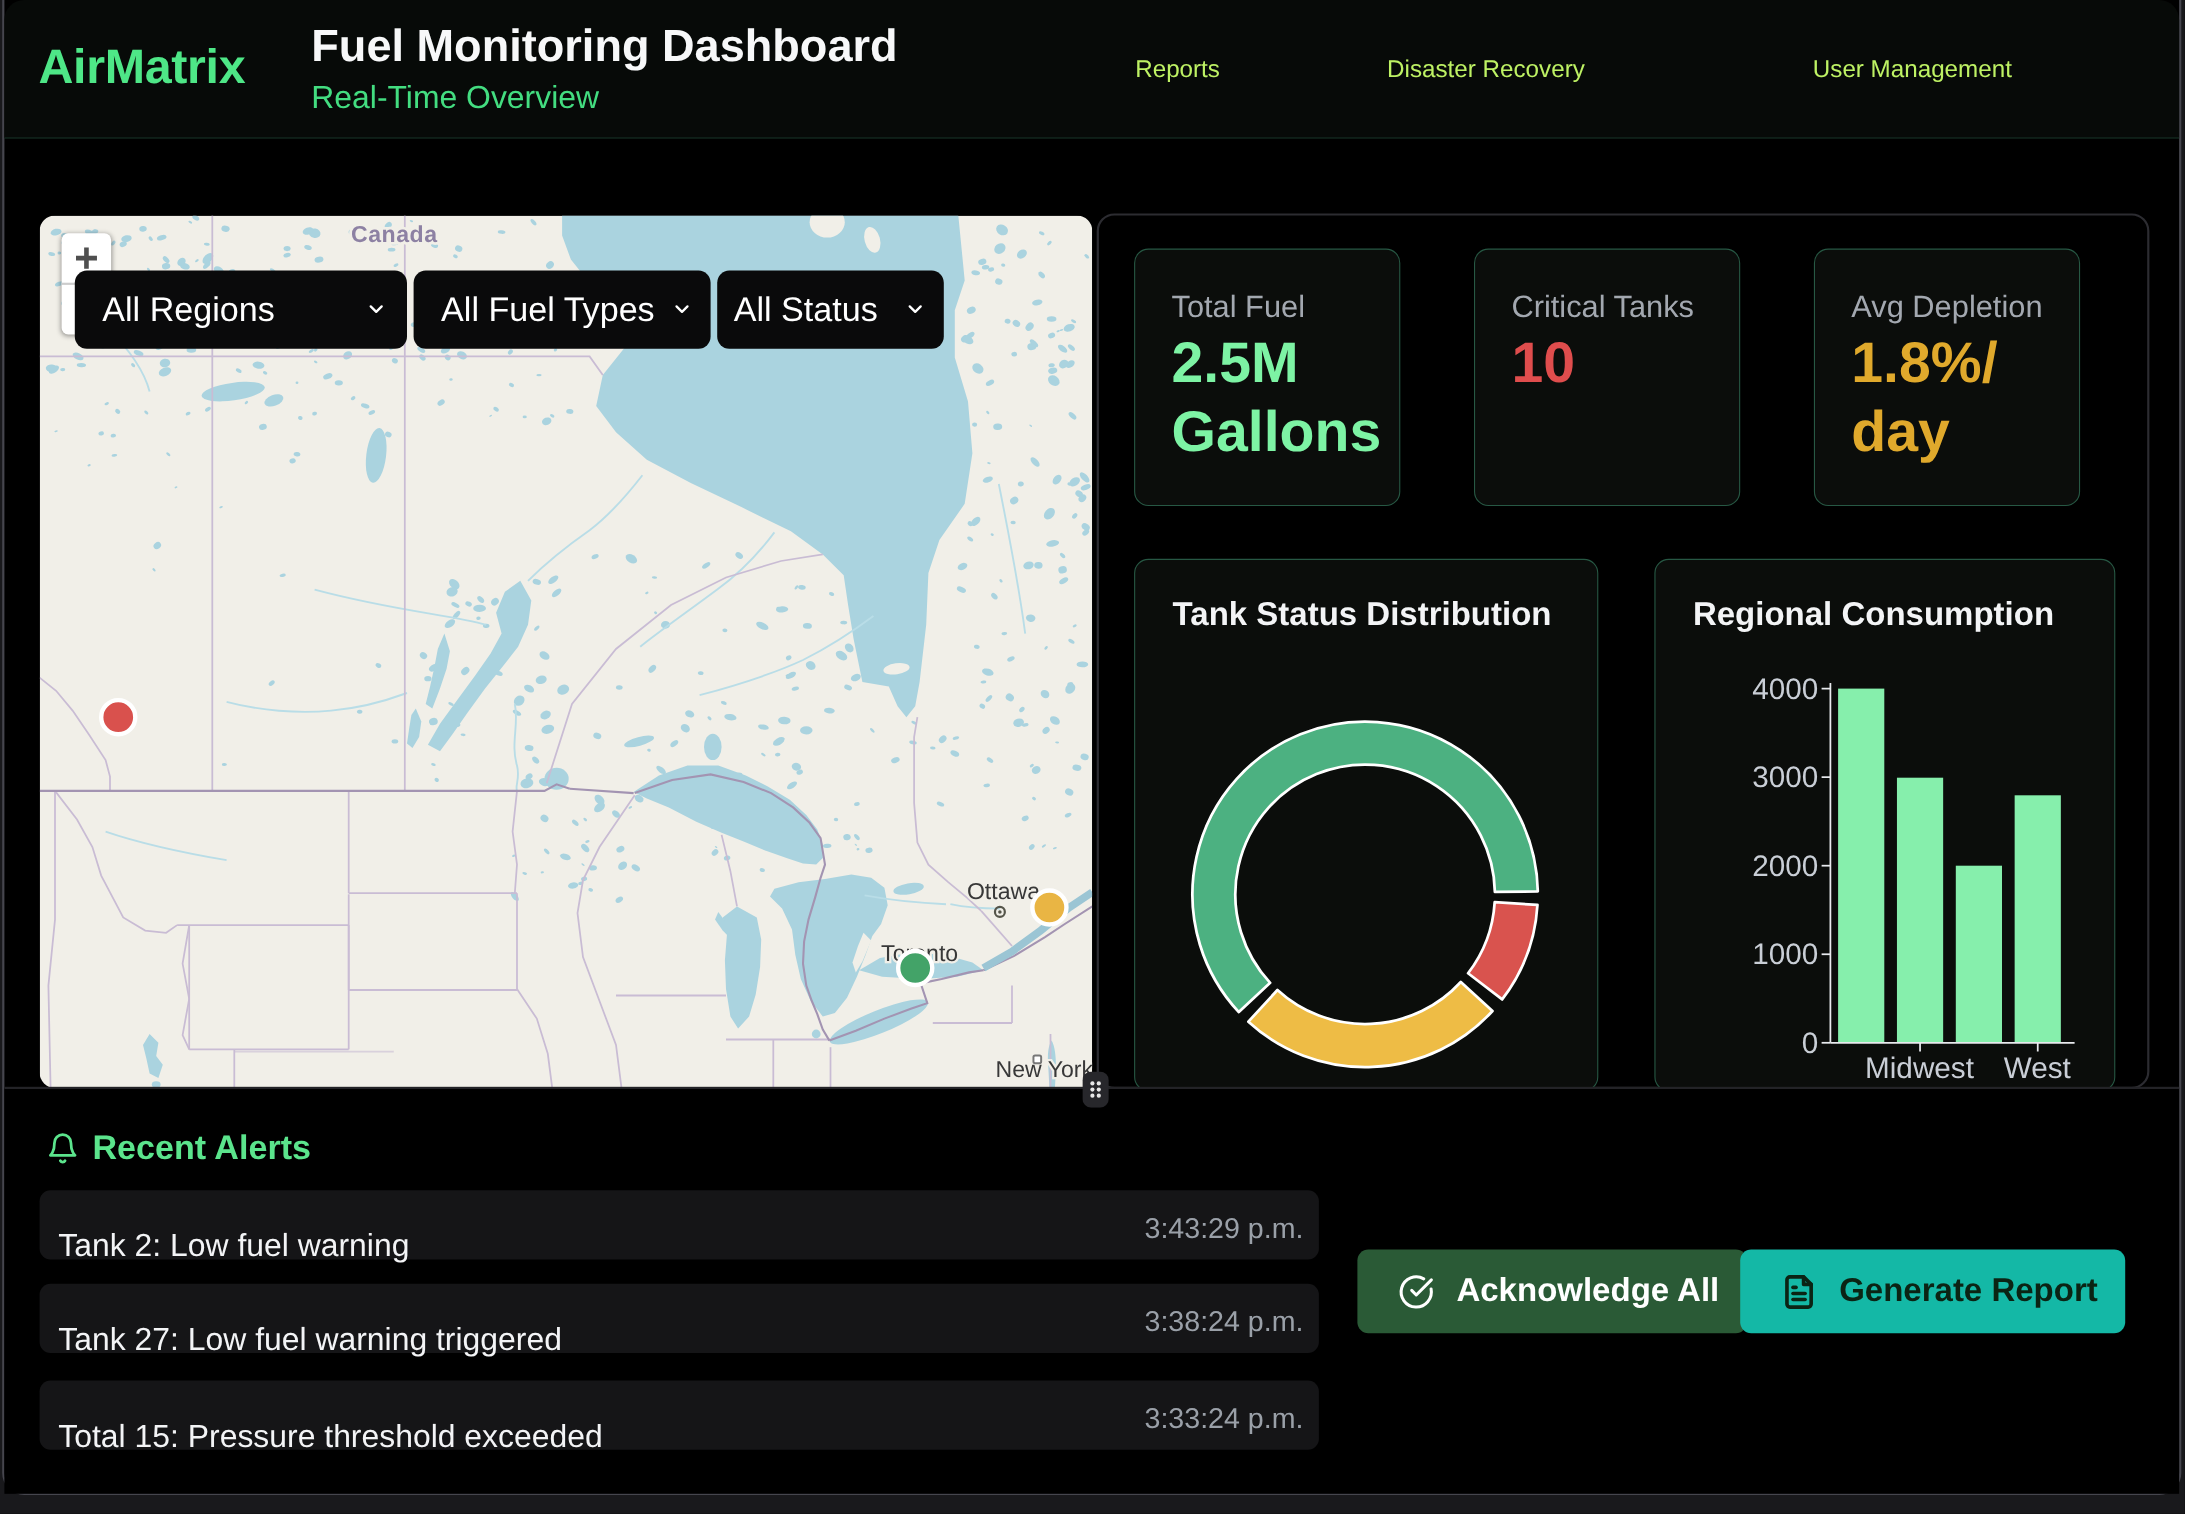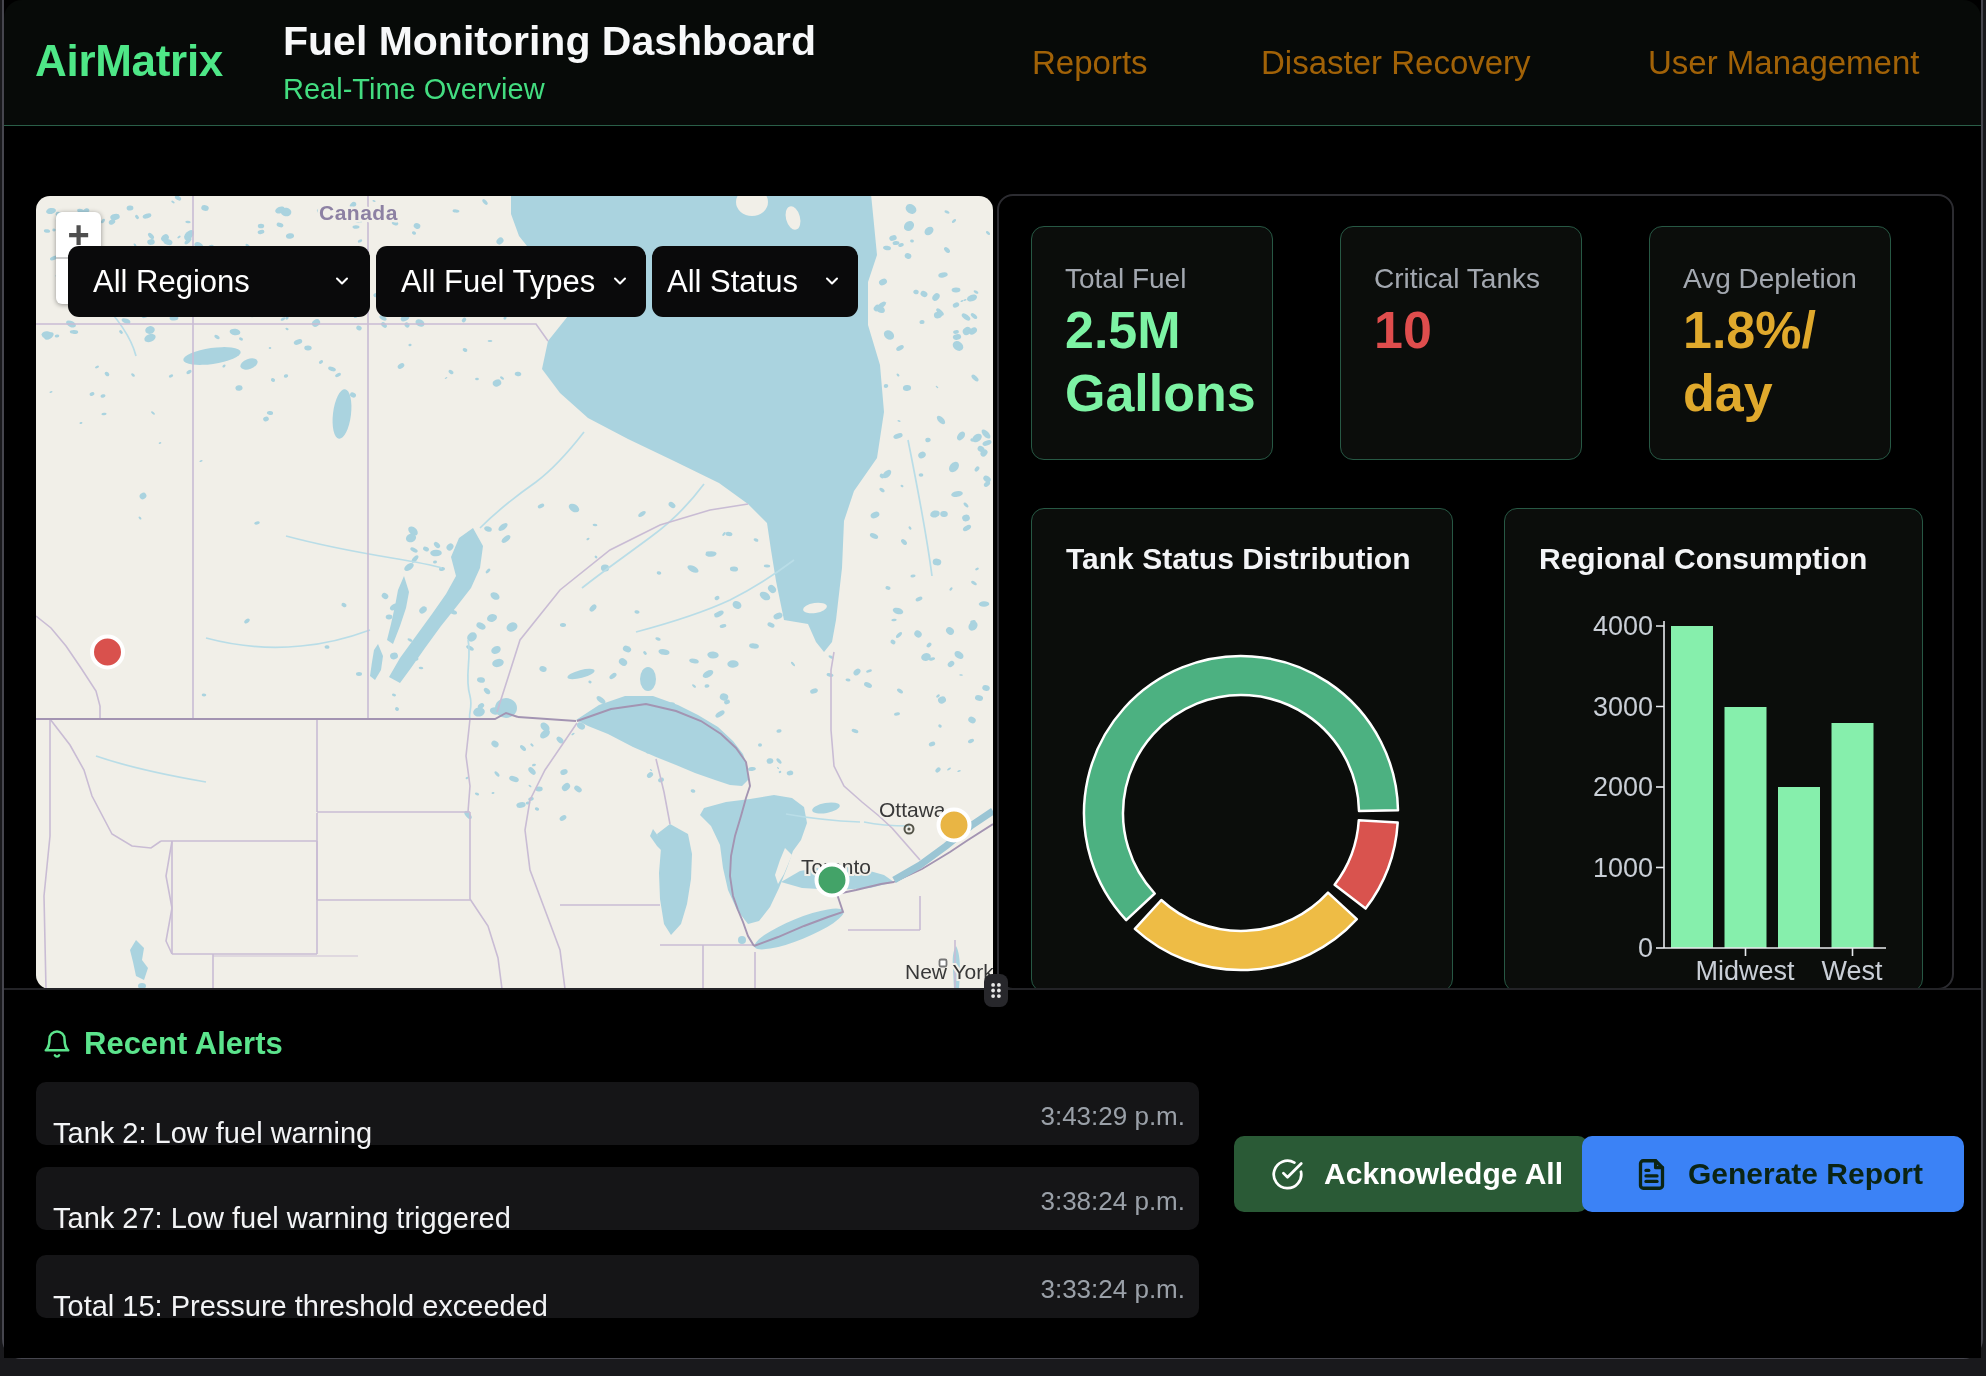--- a/index.html
+++ b/index.html
@@ -16,21 +16,21 @@
 .chartcard { position:absolute; top:508px; height:484px; background:#0b0d0b;
   border:1.5px solid #275844; border-radius:13px; overflow:hidden;text-align:right; }
 .charttitle { position:absolute; left:34px; top:33px; font-size:30px; font-weight:bold; color:#f3f4f6; }
 .alertrow { position:absolute; left:36px; width:1163px; height:63px; background:#151517;
   border-radius:10px; color:#f3f4f6; font-size:29px; }
 .alertrow .t { position:absolute; left:17px; top:17px;margin-top:18px; }
 .alertrow .tm { position:absolute; right:14px; top:19px; font-size:26px; color:#9aa0a8; }
 .btn { position:absolute; top:1136px; height:76px; border-radius:10px; display:flex;
   align-items:center; justify-content:center; gap:20px; font-size:30px; font-weight:bold;padding-left:12px; }
 .nav { position:absolute; top:0; height:126px; display:flex; align-items:center;
-  font-size:33px; color:#a16207; }
+  font-size:22px; color:#bef264; }
 </style></head><body>
 <div id="stage">
 <div id="shell"></div>
 <div id="hdr"></div>
 <div class="abs" style="left:35px;top:36px;font-size:44px;font-weight:bold;letter-spacing:-0.3px;color:#4ee787">AirMatrix</div>
 <div class="abs" style="left:283px;top:18px;font-size:41px;font-weight:bold;color:#f7f8f9">Fuel Monitoring Dashboard</div>
 <div class="abs" style="left:283px;top:73px;font-size:29px;color:#43dd80">Real-Time Overview</div>
 <div class="nav" style="left:1032px">Reports</div>
 <div class="nav" style="left:1261px">Disaster Recovery</div>
 <div class="nav" style="left:1648px">User Management</div>
@@ -711,21 +711,21 @@
       <span class="tm">3:33:24 p.m.</span>
     </div>
 
 <div class="btn" style="left:1234px;width:354px;background:#2a5a36;color:#fff">
       <svg width="33" height="33" viewBox="0 0 24 24" fill="none" stroke="#ffffff" stroke-width="2" stroke-linecap="round" stroke-linejoin="round">
         <path d="M21.801 10A10 10 0 1 1 17 3.335"></path>
         <path d="m9 11 3 3L22 4"></path>
       </svg>
       <span>Acknowledge All</span>
     </div>
-<div class="btn" style="left:1582px;width:382px;background:#3b82f6;color:#0b2414">
+<div class="btn" style="left:1582px;width:350px;background:#14b8a6;color:#0b2414">
       <svg width="33" height="33" viewBox="0 0 24 24" fill="none" stroke="#0b2414" stroke-width="2.4" stroke-linecap="round" stroke-linejoin="round">
         <path d="M15 2H6a2 2 0 0 0-2 2v16a2 2 0 0 0 2 2h12a2 2 0 0 0 2-2V7Z"></path>
         <path d="M15 2v5h5"></path>
         <path d="M10 9H8"></path>
         <path d="M16 13H8"></path>
         <path d="M16 17H8"></path>
       </svg>
       <span>Generate Report</span>
     </div>
 </div>

